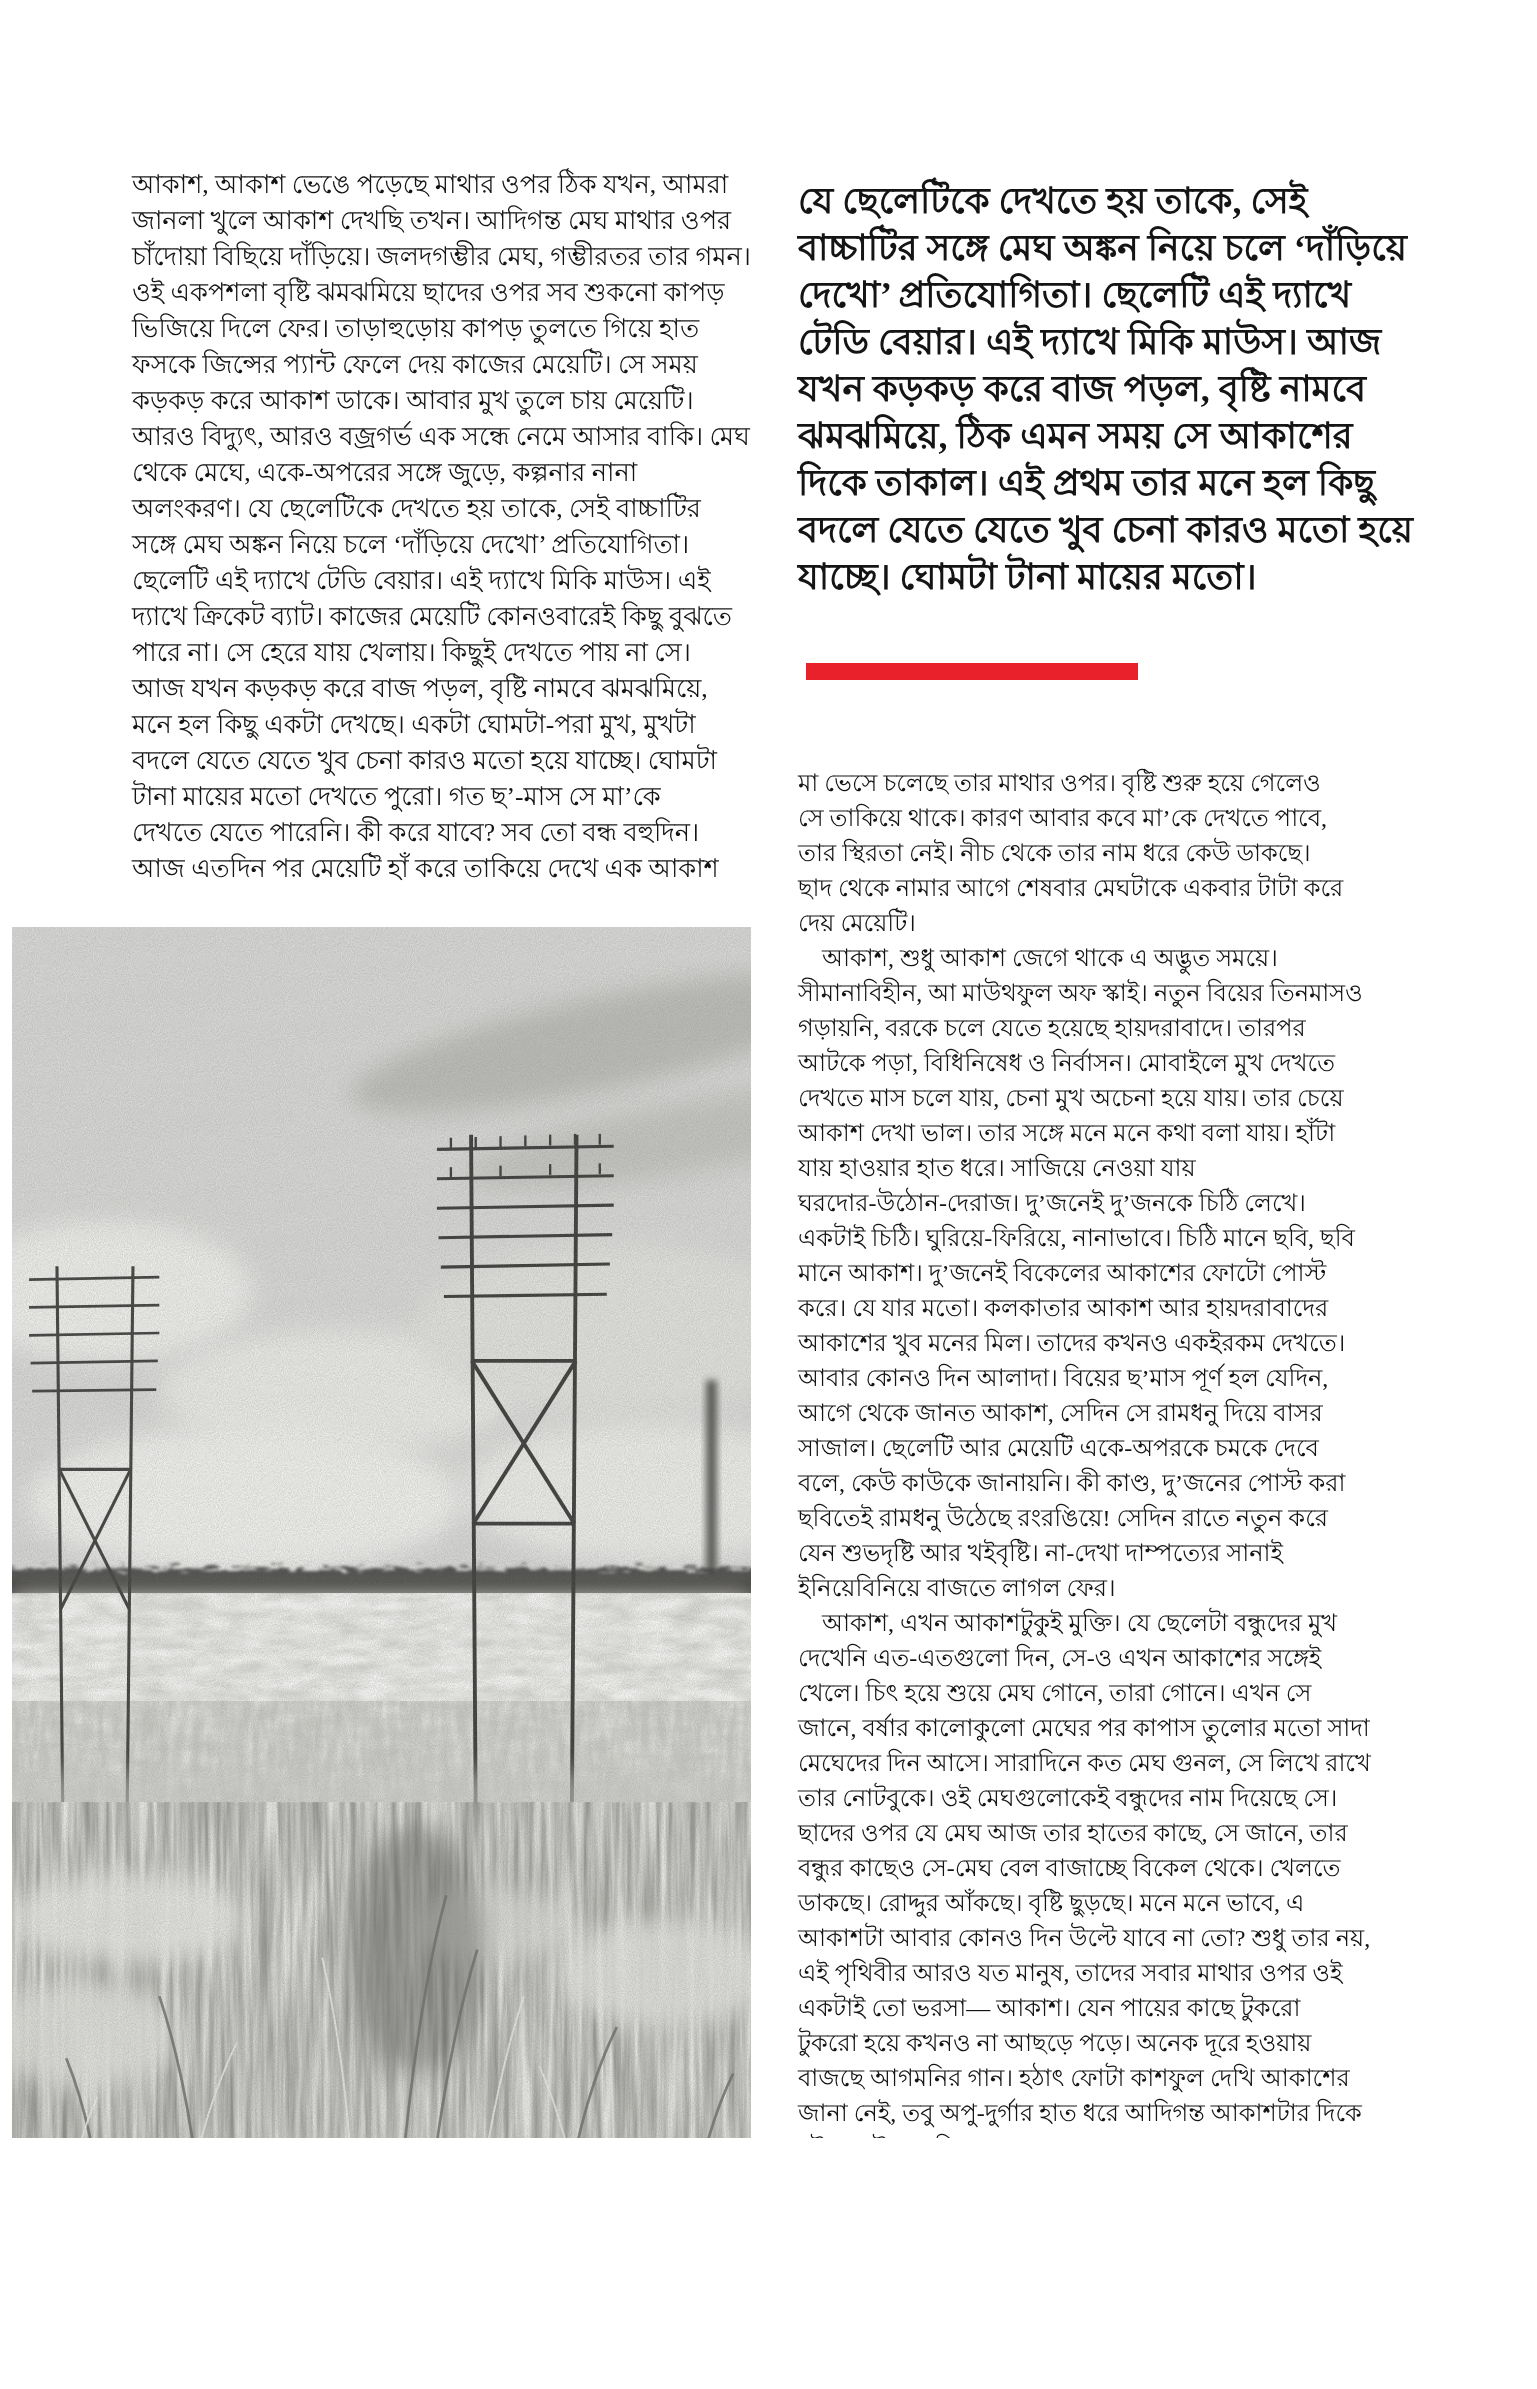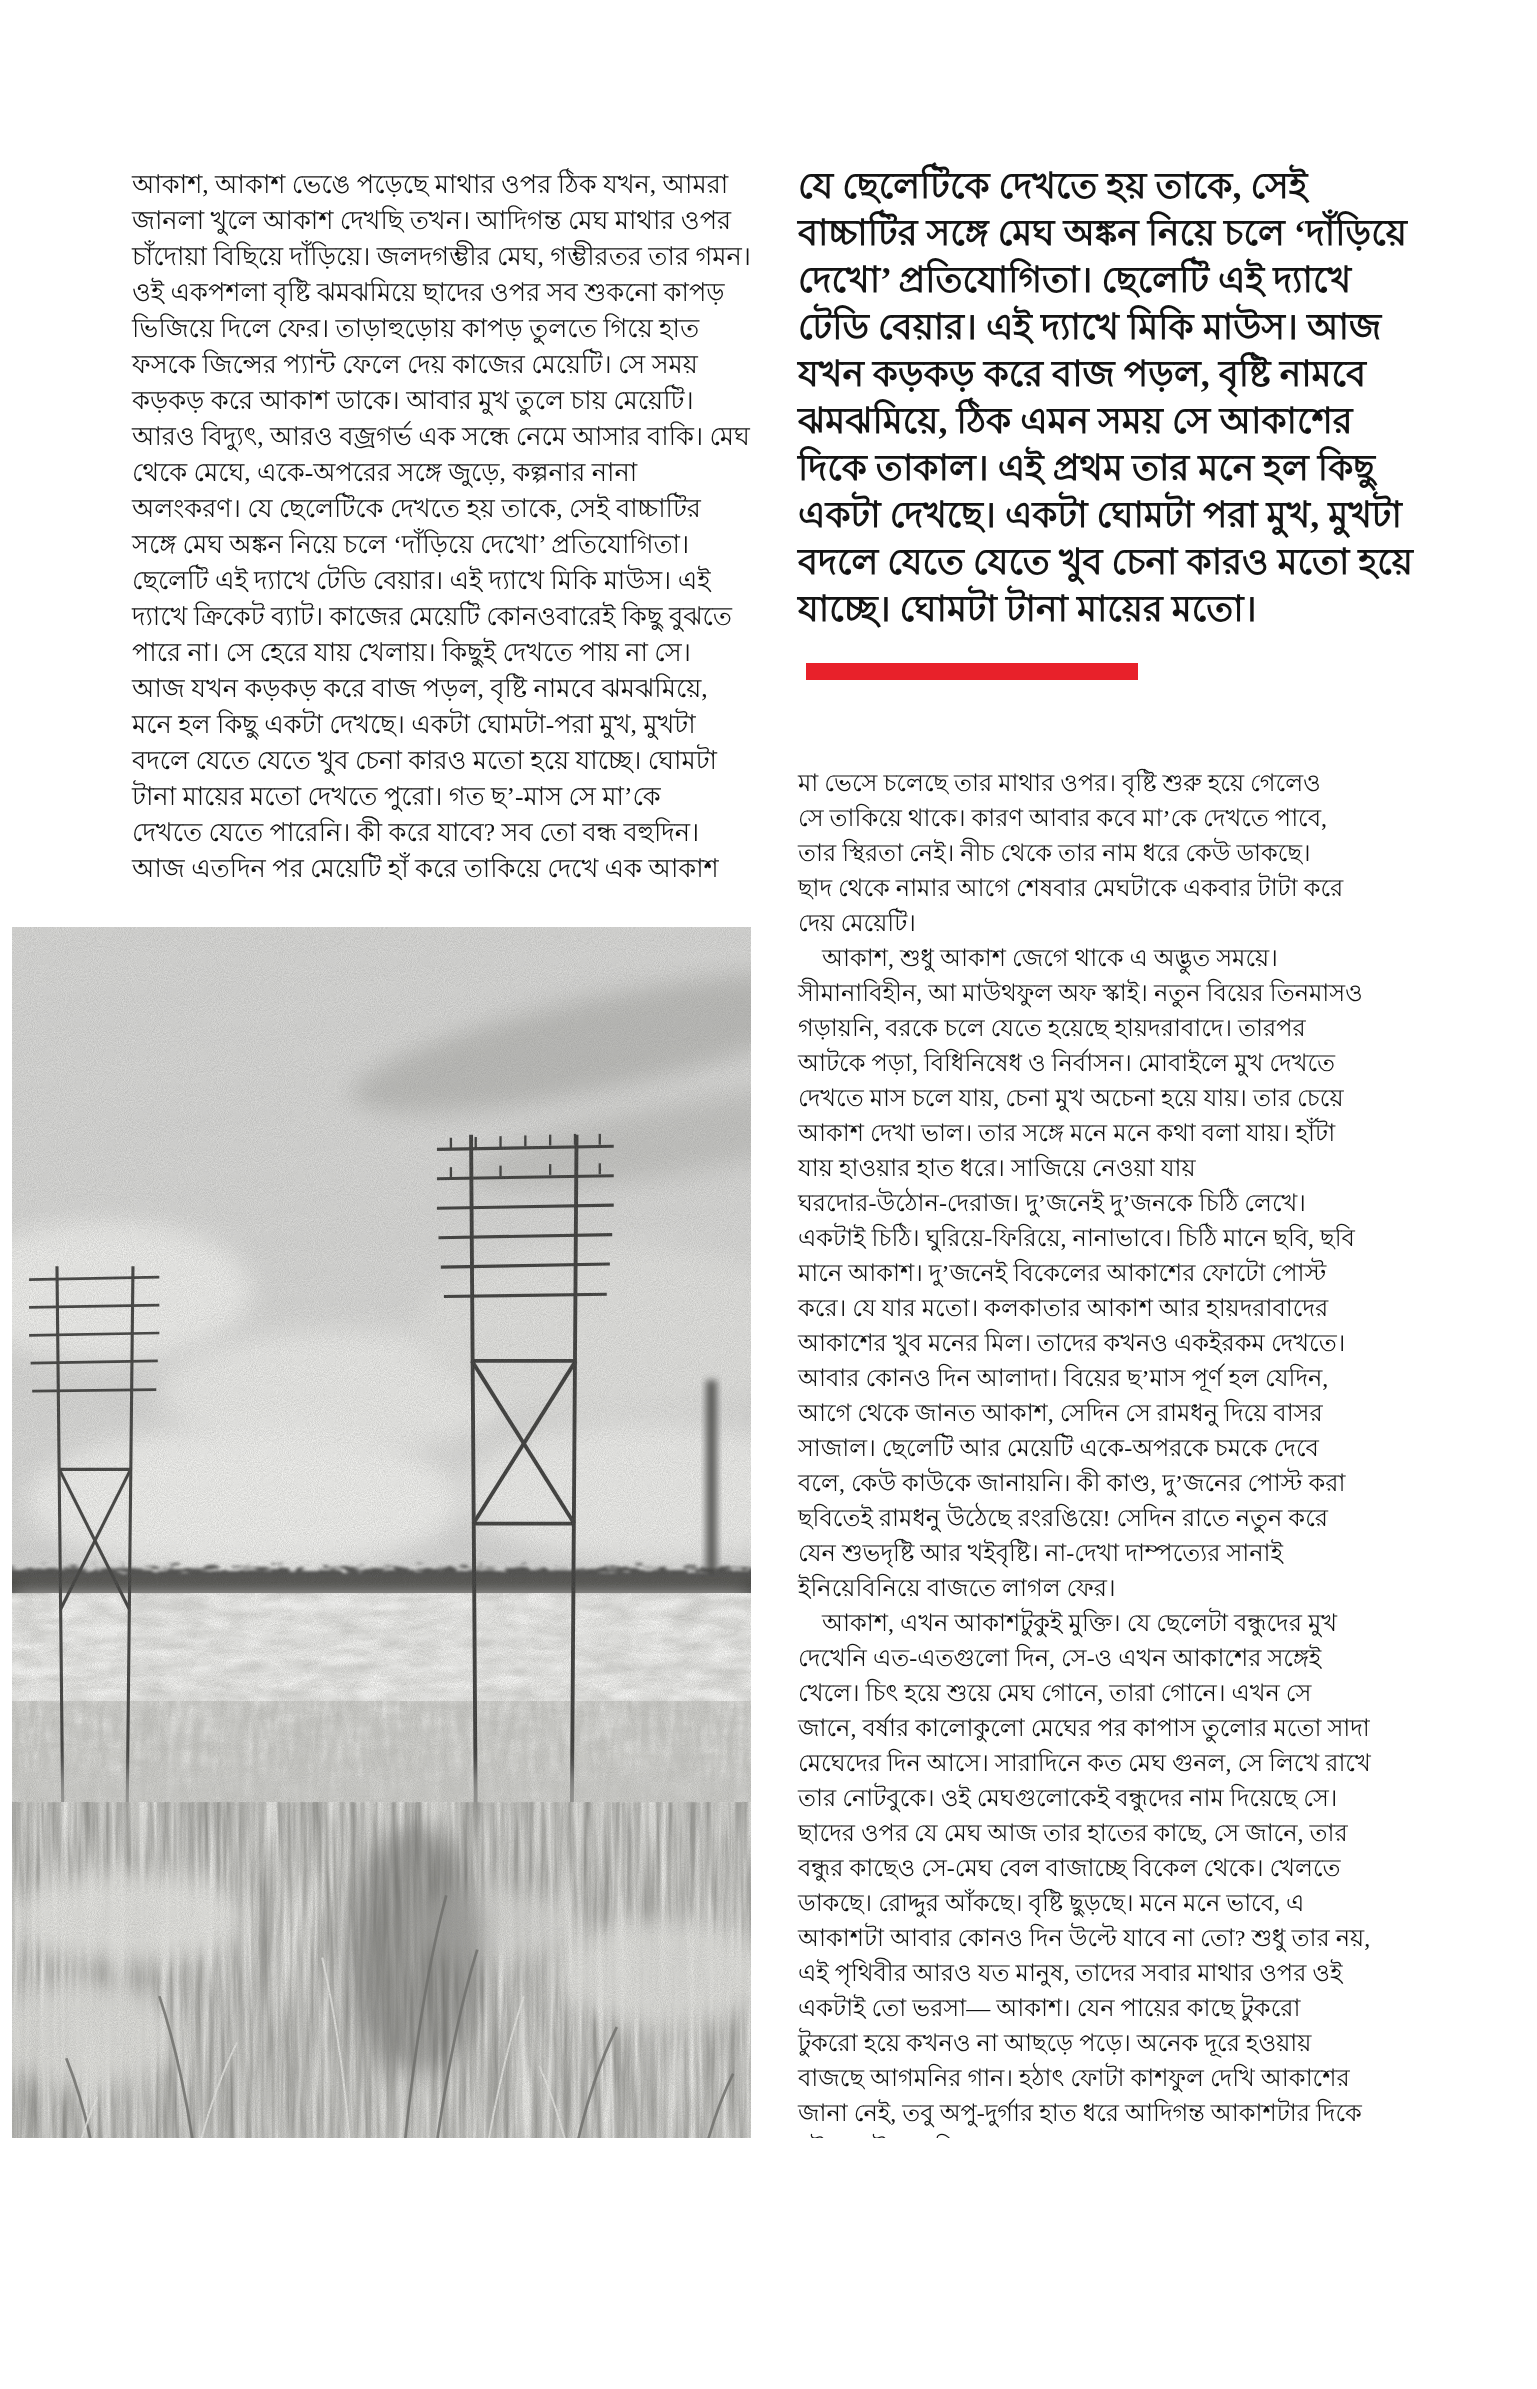--- a/index.html
+++ b/index.html
@@ -15,21 +15,21 @@
   }
   .tl{white-space:pre;}
   .left-col{
     position:absolute;
     left:132px; top:167px; width:632px;
     font-size:25.6px; line-height:36px;
     letter-spacing:0px;
   }
   .pull-quote{
     position:absolute;
-    left:798px; top:163px; width:667px;
+    left:798px; top:178px; width:667px;
     font-size:36px; line-height:47px;
     font-weight:700;
   }
   .red-bar{
     position:absolute;
     left:806px; top:663px;
     width:332px; height:17px;
     background:#e8212a;
   }
   .body-col{
@@ -82,21 +82,20 @@
     </div>
 
   <div class="pull-quote">
       <div class="tl">যে ছেলেটিকে দেখতে হয় তাকে, সেই</div>
       <div class="tl">বাচ্চাটির সঙ্গে মেঘ অঙ্কন নিয়ে চলে ‘দাঁড়িয়ে</div>
       <div class="tl">দেখো’ প্রতিযোগিতা। ছেলেটি এই দ্যাখে</div>
       <div class="tl">টেডি বেয়ার। এই দ্যাখে মিকি মাউস। আজ</div>
       <div class="tl">যখন কড়কড় করে বাজ পড়ল, বৃষ্টি নামবে</div>
       <div class="tl">ঝমঝমিয়ে, ঠিক এমন সময় সে আকাশের</div>
       <div class="tl">দিকে তাকাল। এই প্রথম তার মনে হল কিছু</div>
-      <div class="tl">একটা দেখছে। একটা ঘোমটা পরা মুখ, মুখটা</div>
       <div class="tl">বদলে যেতে যেতে খুব চেনা কারও মতো হয়ে</div>
       <div class="tl">যাচ্ছে। ঘোমটা টানা মায়ের মতো।</div>
     </div>
 
   <div class="red-bar" style="background-color: rgb(232, 33, 42);"></div>
 
   <div class="body-col">
       <div class="tl">মা ভেসে চলেছে তার মাথার ওপর। বৃষ্টি শুরু হয়ে গেলেও</div>
       <div class="tl">সে তাকিয়ে থাকে। কারণ আবার কবে মা’কে দেখতে পাবে,</div>
       <div class="tl">তার স্থিরতা নেই। নীচ থেকে তার নাম ধরে কেউ ডাকছে।</div>

